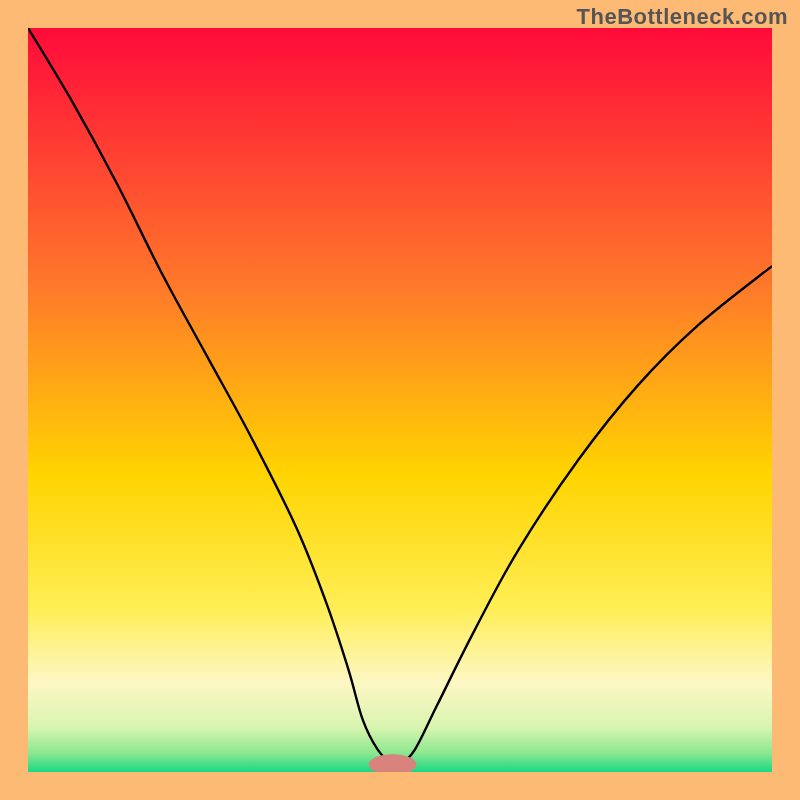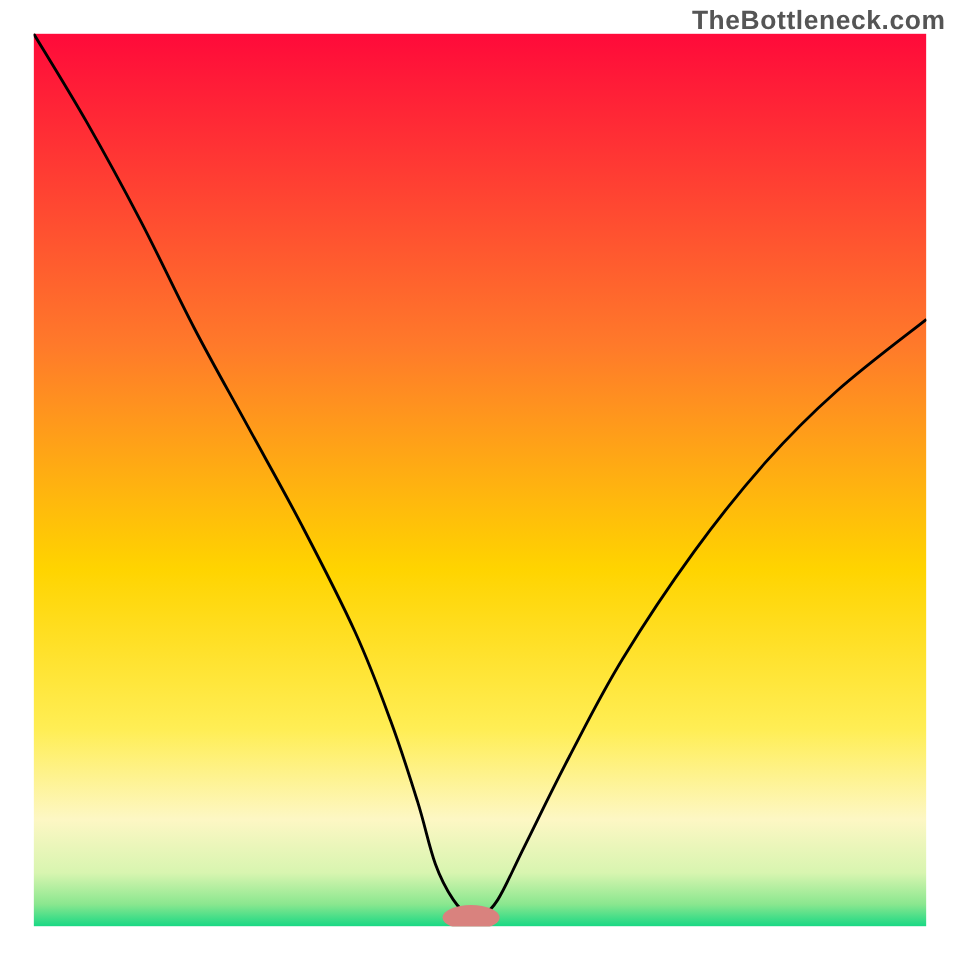--- a/index.html
+++ b/index.html
@@ -8,21 +8,21 @@
     width: 800px;
     height: 800px;
     background: #000;
     font-family: Arial, Helvetica, sans-serif;
     overflow: hidden;
   }
   .outer {
     position: relative;
     width: 800px;
     height: 800px;
-    background: #ffffff;
+    background: #fdba74;
   }
   .watermark {
     position: absolute;
     top: 4px;
     right: 12px;
     color: #555;
     font-size: 22px;
     font-weight: bold;
     letter-spacing: 0.5px;
     user-select: none;

